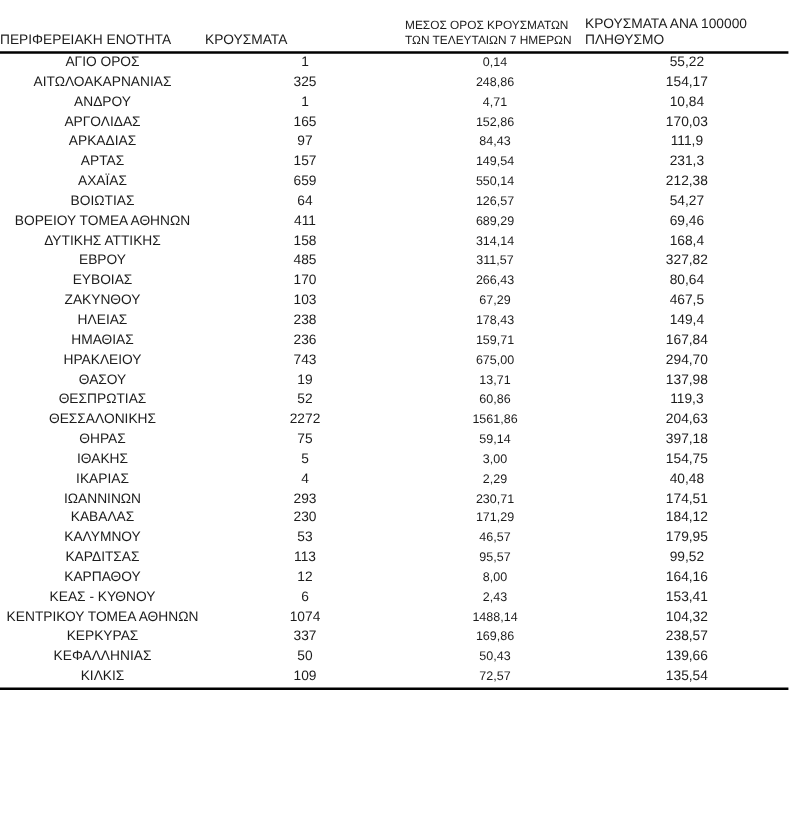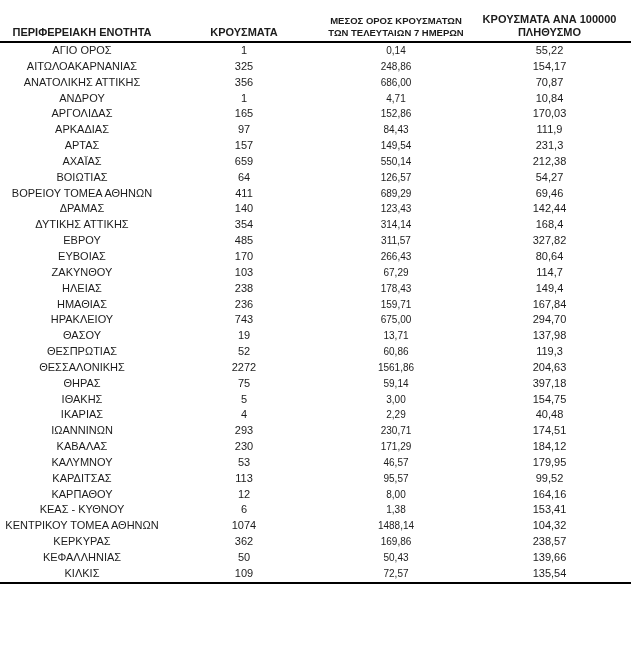--- a/index.html
+++ b/index.html
@@ -20,22 +20,22 @@
     border-collapse: collapse;
     table-layout: fixed;
     width: 631px;
     border-bottom: 2px solid #000000;
   }
   table.stats thead tr {
     height: 42px;
   }
   table.stats th {
     vertical-align: bottom;
-    font-weight: bold;
-    text-align: center;
+    font-weight: normal;
+    text-align: left;
     font-size: 11px;
     line-height: 12.5px;
     padding: 0 0 3px 0;
     border-bottom: 2px solid #000000;
     white-space: nowrap;
     overflow: hidden;
   }
   table.stats th.small-header {
     font-size: 9.5px;
     line-height: 11.5px;
@@ -93,26 +93,20 @@
     <td class="c-per">55,22</td>
   </tr>
 
   <tr>
     <td class="c-region">ΑΙΤΩΛΟΑΚΑΡΝΑΝΙΑΣ</td>
     <td class="c-cases">325</td>
     <td class="c-avg">248,86</td>
     <td class="c-per">154,17</td>
   </tr>
 
-  <tr>
-    <td class="c-region">ΑΝΑΤΟΛΙΚΗΣ ΑΤΤΙΚΗΣ</td>
-    <td class="c-cases">356</td>
-    <td class="c-avg">686,00</td>
-    <td class="c-per">70,87</td>
-  </tr>
 
   <tr>
     <td class="c-region">ΑΝΔΡΟΥ</td>
     <td class="c-cases">1</td>
     <td class="c-avg">4,71</td>
     <td class="c-per">10,84</td>
   </tr>
 
   <tr>
     <td class="c-region">ΑΡΓΟΛΙΔΑΣ</td>
@@ -150,30 +144,24 @@
   </tr>
 
   <tr>
     <td class="c-region">ΒΟΡΕΙΟΥ ΤΟΜΕΑ ΑΘΗΝΩΝ</td>
     <td class="c-cases">411</td>
     <td class="c-avg">689,29</td>
     <td class="c-per">69,46</td>
   </tr>
 
 
-  <tr>
-    <td class="c-region">ΔΡΑΜΑΣ</td>
-    <td class="c-cases">140</td>
-    <td class="c-avg">123,43</td>
-    <td class="c-per">142,44</td>
-  </tr>
 
   <tr>
     <td class="c-region">ΔΥΤΙΚΗΣ ΑΤΤΙΚΗΣ</td>
-    <td class="c-cases">354</td>
+    <td class="c-cases">158</td>
     <td class="c-avg">314,14</td>
     <td class="c-per">168,4</td>
   </tr>
 
 
   <tr>
     <td class="c-region">ΕΒΡΟΥ</td>
     <td class="c-cases">485</td>
     <td class="c-avg">311,57</td>
     <td class="c-per">327,82</td>
@@ -184,21 +172,21 @@
     <td class="c-cases">170</td>
     <td class="c-avg">266,43</td>
     <td class="c-per">80,64</td>
   </tr>
 
 
   <tr>
     <td class="c-region">ΖΑΚΥΝΘΟΥ</td>
     <td class="c-cases">103</td>
     <td class="c-avg">67,29</td>
-    <td class="c-per">114,7</td>
+    <td class="c-per">467,5</td>
   </tr>
 
   <tr>
     <td class="c-region">ΗΛΕΙΑΣ</td>
     <td class="c-cases">238</td>
     <td class="c-avg">178,43</td>
     <td class="c-per">149,4</td>
   </tr>
 
   <tr>
@@ -289,34 +277,34 @@
     <td class="c-region">ΚΑΡΠΑΘΟΥ</td>
     <td class="c-cases">12</td>
     <td class="c-avg">8,00</td>
     <td class="c-per">164,16</td>
   </tr>
 
 
   <tr>
     <td class="c-region">ΚΕΑΣ - ΚΥΘΝΟΥ</td>
     <td class="c-cases">6</td>
-    <td class="c-avg">1,38</td>
+    <td class="c-avg">2,43</td>
     <td class="c-per">153,41</td>
   </tr>
 
   <tr>
     <td class="c-region">ΚΕΝΤΡΙΚΟΥ ΤΟΜΕΑ ΑΘΗΝΩΝ</td>
     <td class="c-cases">1074</td>
     <td class="c-avg">1488,14</td>
     <td class="c-per">104,32</td>
   </tr>
 
   <tr>
     <td class="c-region">ΚΕΡΚΥΡΑΣ</td>
-    <td class="c-cases">362</td>
+    <td class="c-cases">337</td>
     <td class="c-avg">169,86</td>
     <td class="c-per">238,57</td>
   </tr>
 
   <tr>
     <td class="c-region">ΚΕΦΑΛΛΗΝΙΑΣ</td>
     <td class="c-cases">50</td>
     <td class="c-avg">50,43</td>
     <td class="c-per">139,66</td>
   </tr>

